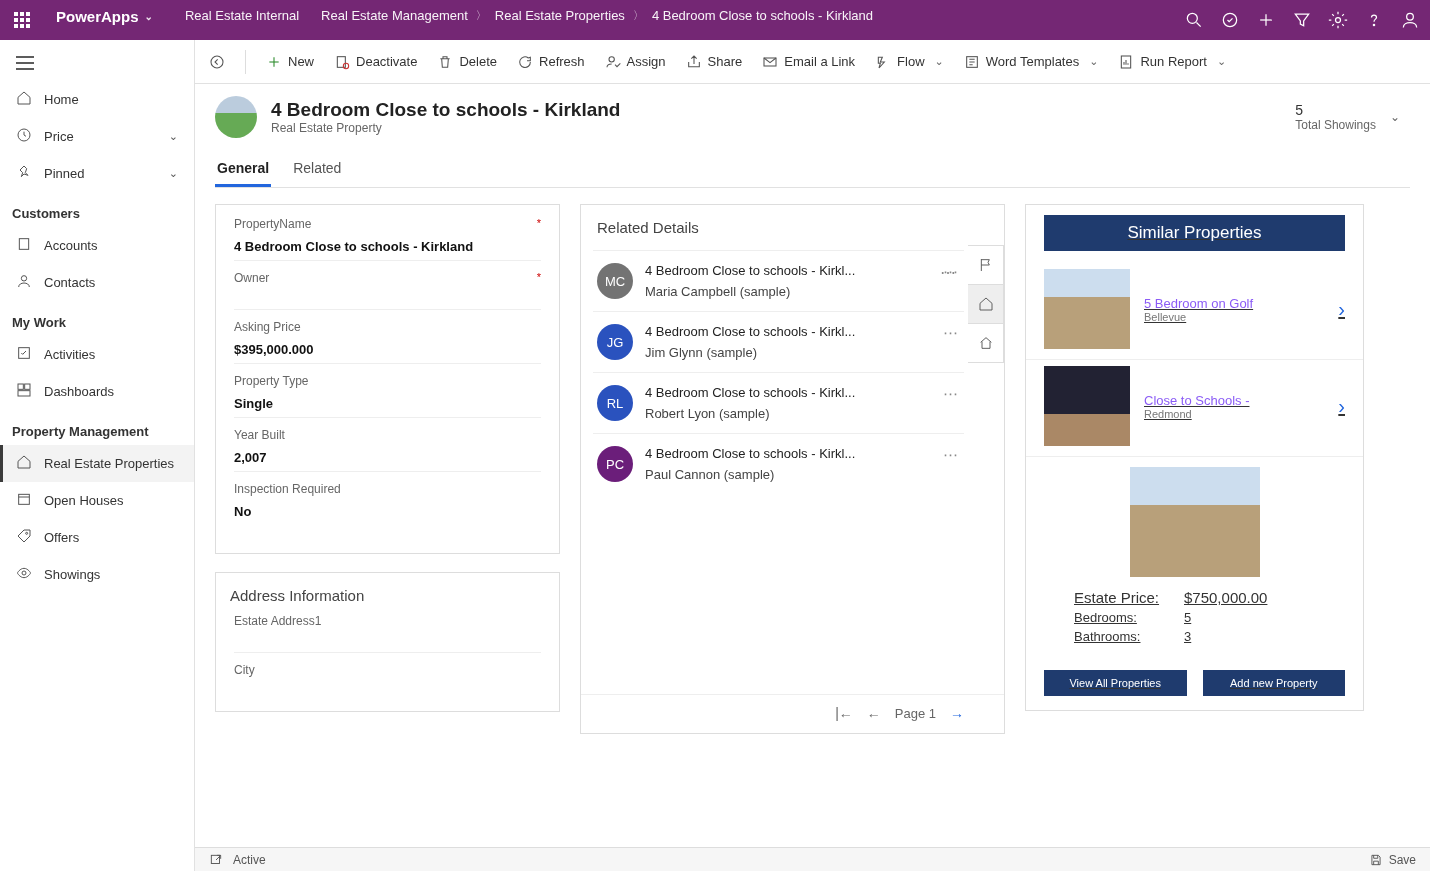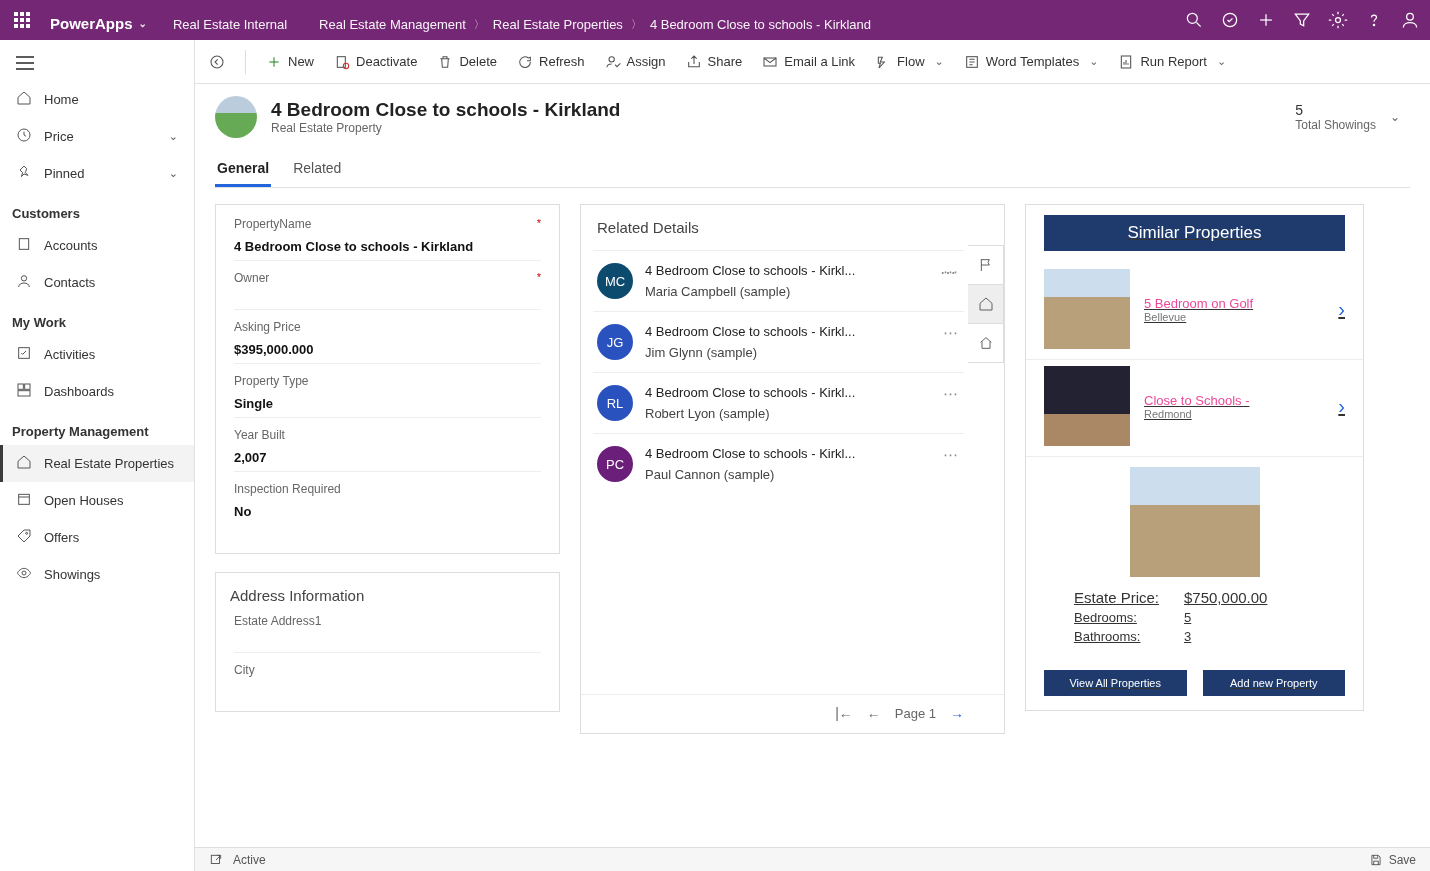--- a/index.html
+++ b/index.html
@@ -1,26 +1,26 @@
 <!DOCTYPE html>
 <html><head>
 <meta charset="utf-8">
 <style>
   * { box-sizing: border-box; margin: 0; padding: 0; }
   body { font-family: "Segoe UI", Arial, sans-serif; font-size: 13px; color: #333; background: #fff; width: 1430px; height: 871px; overflow: hidden; }
 
   
   .topbar { height: 40px; background: #742774; color: #fff; display: flex; align-items: center; padding: 0 10px; }
-  .topbar .left { display: flex; align-items: flex-end; gap: 16px; }
+  .topbar .left { display: flex; align-items: flex-start; gap: 22px; }
   .waffle { display: grid; grid-template-columns: repeat(3, 4px); grid-template-rows: repeat(3, 4px); gap: 2px; padding: 4px; cursor: pointer;}
   .waffle span { background: #fff; width: 4px; height: 4px; }
   .brand { font-size: 15px; font-weight: 600; display: flex; align-items: center; gap: 6px; cursor: pointer;}
   .chev { font-size: 10px; opacity: 0.9;}
   .env { font-size: 13px; opacity: 0.95; margin-left: 10px; cursor: pointer;}
-  .crumbs { display: flex; align-items: center; gap: 8px; margin-left: 16px; font-size: 13px; opacity: 0.95;}
+  .crumbs { display: flex; align-items: center; gap: 8px; margin-left: 0; font-size: 13px; opacity: 0.95;}
   .crumbs .sep { opacity: 0.7; font-size: 11px;}
   .topbar .right { margin-left: auto; display: flex; gap: 16px; align-items: center; }
   .topicon { width: 20px; height: 20px; stroke: #fff; fill: none; stroke-width: 1.5; cursor: pointer;}
 
   
   .shell { display: flex; height: calc(100% - 40px); }
   .sidebar { width: 195px; border-right: 1px solid #e1e1e1; background: #fff; padding-top: 8px; overflow-y: auto;}
   .hamburger { padding: 8px 16px; cursor: pointer; }
   .hamburger svg { width: 18px; height: 14px; stroke: #333; stroke-width: 1.6;}
   .navitem { display: flex; align-items: center; gap: 12px; padding: 9px 16px; font-size: 13px; color: #333; cursor: pointer; position: relative;}
@@ -83,21 +83,21 @@
   .pager { display: flex; align-items: center; justify-content: flex-end; gap: 14px; padding: 10px 40px 12px 12px; color: #666; font-size: 13px;}
   .pgicon { cursor: pointer; font-size: 14px;}
   .pgicon.active { color: #2266dd;}
 
   .col-right { width: 339px; text-decoration: underline;}
   .spTitle { background: #1f3b6e; color: #fff; text-align: center; font-size: 17px; padding: 8px 0; margin: 10px 18px 12px; font-weight: 500;}
   .sprow { display: flex; align-items: center; gap: 14px; padding: 6px 18px 10px; border-bottom: 1px solid #eee; cursor: pointer;}
   .thumb { width: 86px; height: 80px; background: linear-gradient(#cde 35%, #b8a07a 35%);}
   .thumb.dark { background: linear-gradient(#223 60%, #a86 60%);}
   .sprow .info { flex: 1;}
-  .sprow .n { font-size: 13px; color: #ec4899;}
+  .sprow .n { font-size: 13px; color: #8b5cf6;}
   .sprow .s { font-size: 11px; color: #777;}
   .goicon { color: #2266dd; font-size: 20px;}
   .featured { padding: 10px 18px 14px;}
   .bigthumb { width: 130px; height: 110px; margin: 0 auto 10px; background: linear-gradient(#cde 35%, #b8a07a 35%);}
   .kv { display: flex; padding: 2px 30px; font-size: 13px; }
   .kv .k { width: 110px; color: #333;}
   .kv.big .k { font-size: 15px; font-weight: 500;}
   .kv.big .v { font-size: 15px; font-weight: 500;}
   .btns { display: flex; gap: 16px; padding: 10px 18px 14px;}
   .btn { flex: 1; background: #1f3b6e; color: #fff; font-size: 11px; padding: 7px 0; text-align: center; cursor: pointer;}
@@ -439,21 +439,21 @@
                 </svg>
               </div>
             <div class="reltab">
                 <svg viewBox="0 0 24 24">
                   <path d="M4 11l8-7 8 7M6 10v10h12V10"></path>
                 </svg>
               </div>
           </div>
           <div class="list" id="rel-list">
               <div class="li">
-                <div class="avatar" style="background:#0c4a6e">MC</div>
+                <div class="avatar" style="background:#737373">MC</div>
                 <div class="texts">
                   <div class="t1">4 Bedroom Close to schools - Kirkl...</div>
                   <div class="t2">Maria Campbell (sample)</div>
                 </div>
                 <div class="more">⋯</div>
               </div>
               <div class="li">
                 <div class="avatar" style="background:#2a52be">JG</div>
                 <div class="texts">
                   <div class="t1">4 Bedroom Close to schools - Kirkl...</div>

